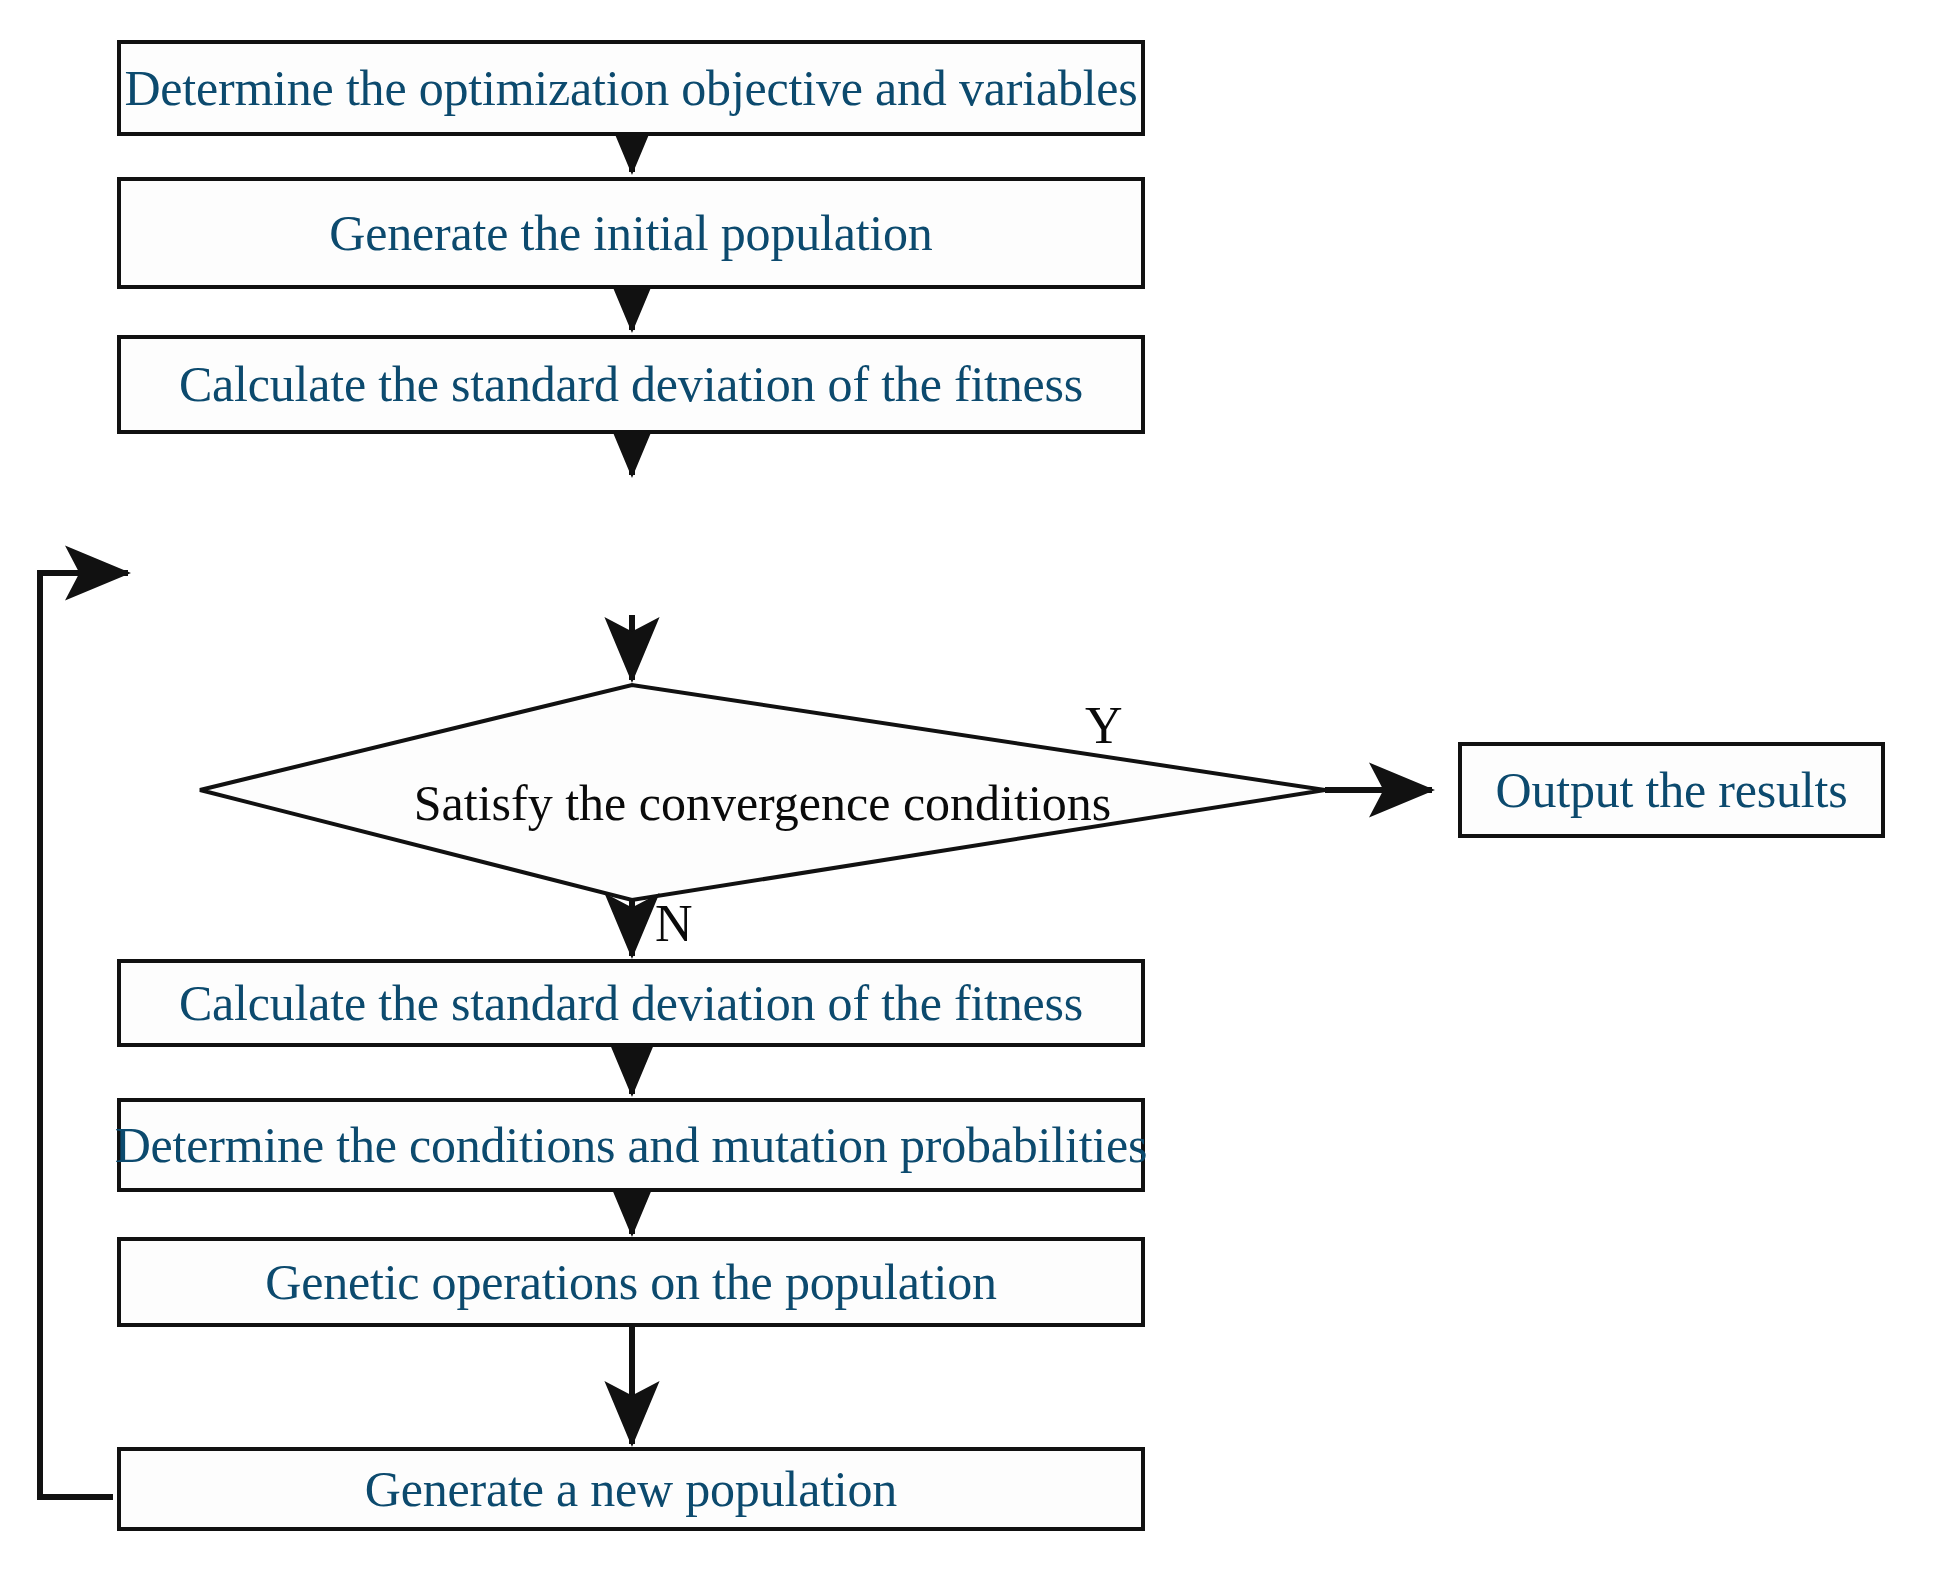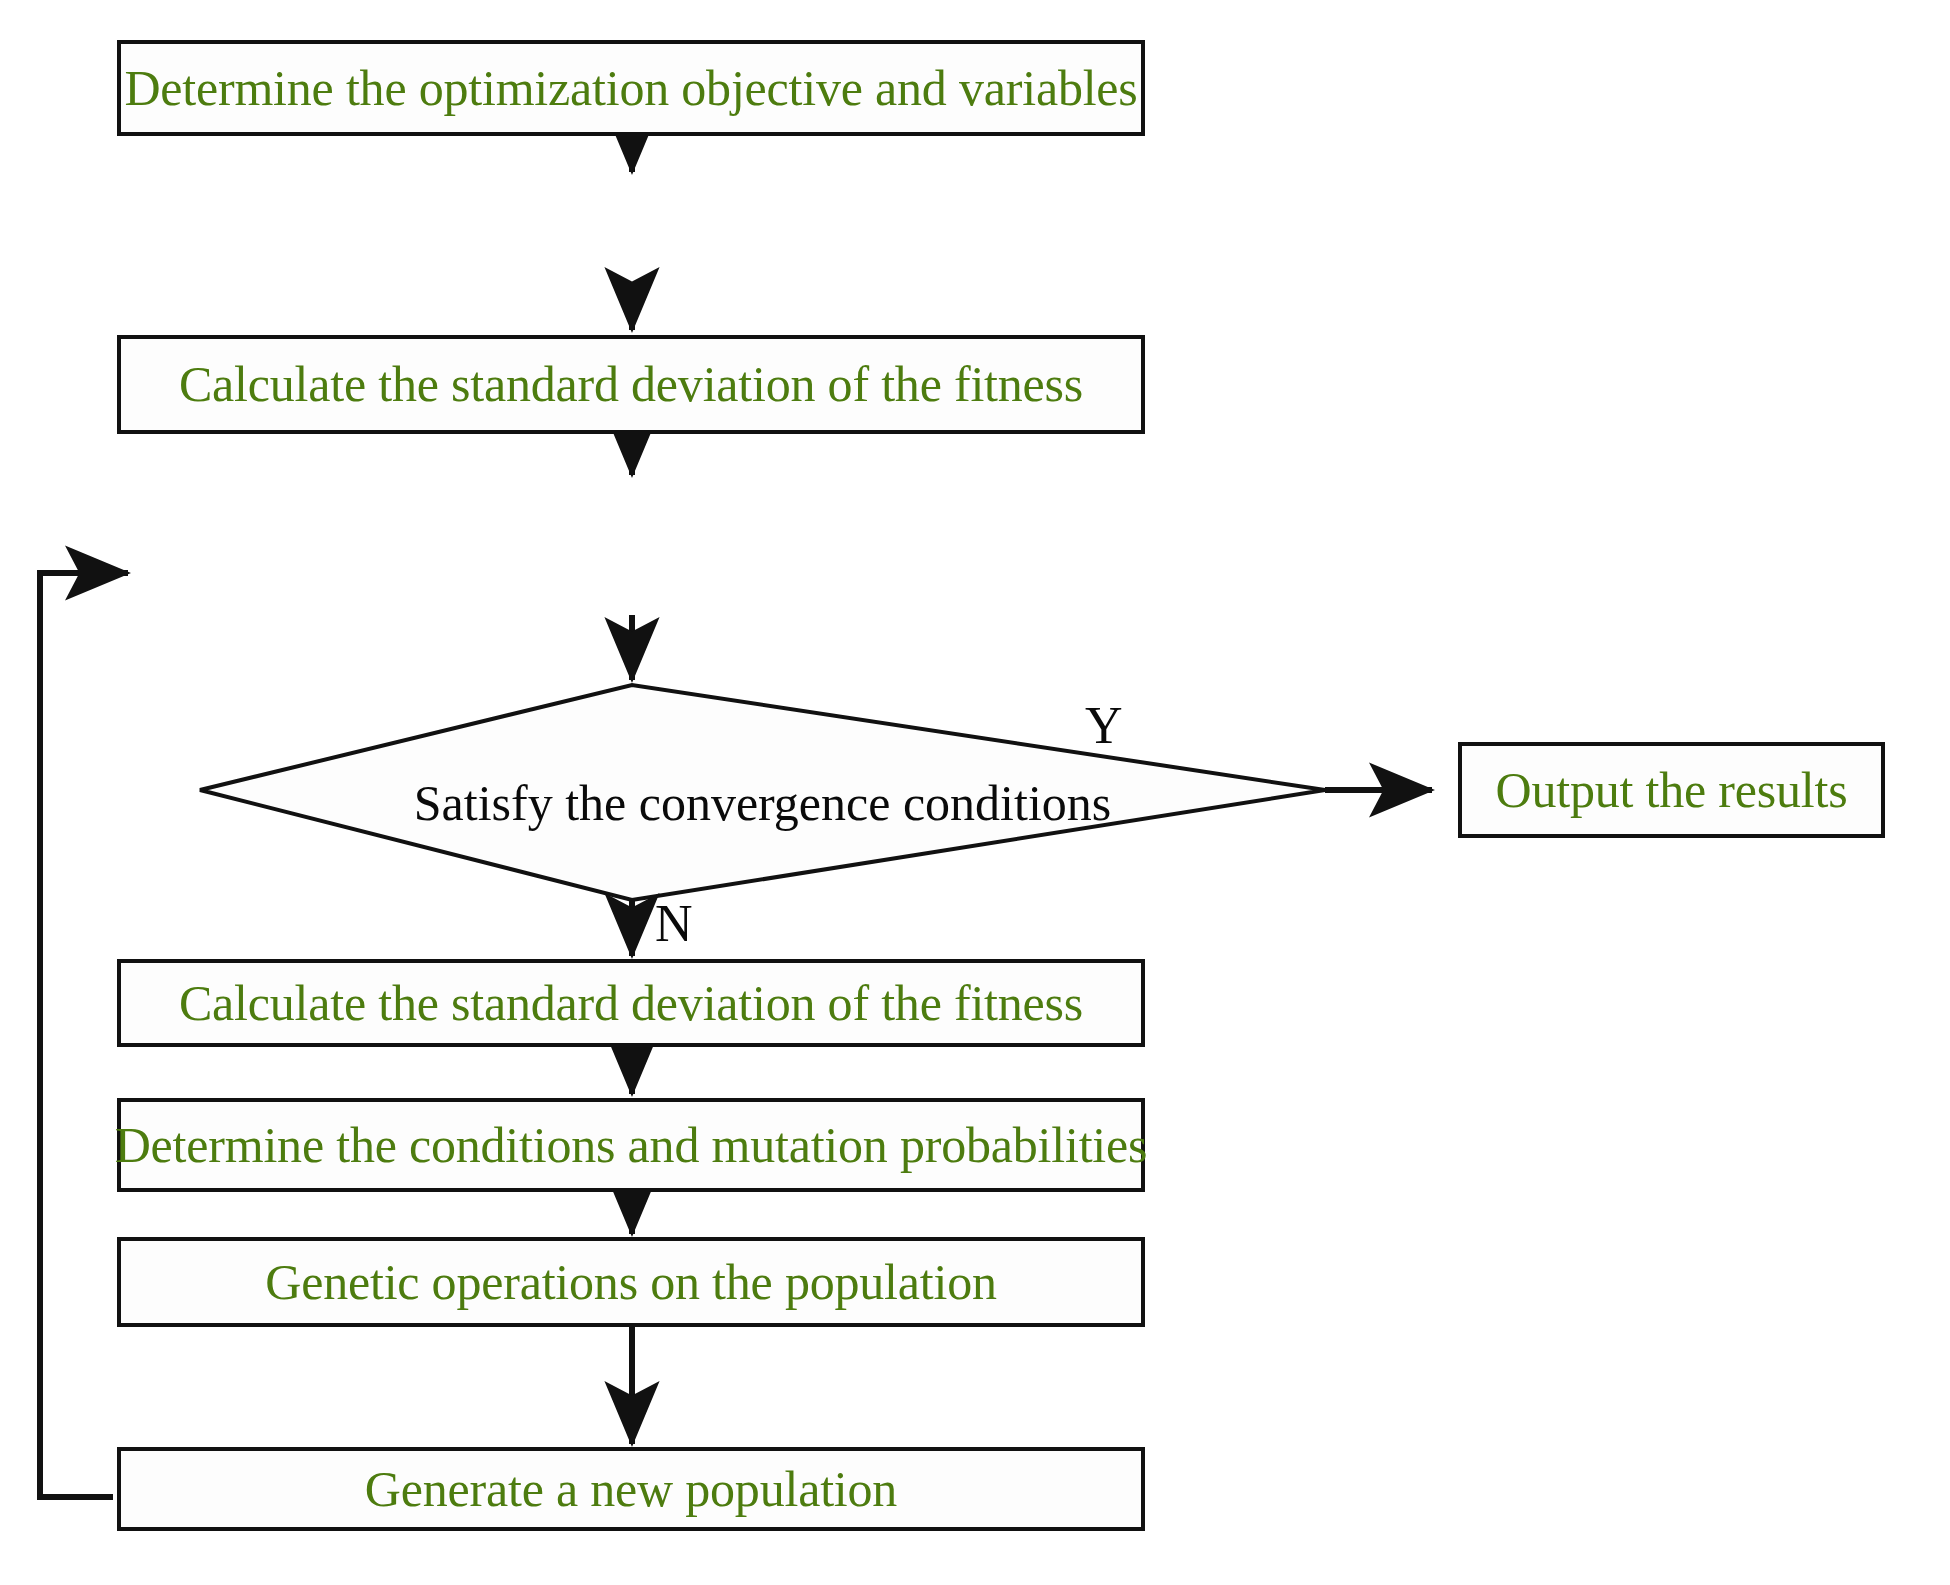--- a/index.html
+++ b/index.html
@@ -26,21 +26,21 @@
   }
   .node-box {
     position: absolute;
     box-sizing: border-box;
     border: 4px solid #111111;
     background: #fdfdfd;
     display: flex;
     align-items: center;
     justify-content: center;
     text-align: center;
-    color: #4d7c0f;
+    color: #0c4a6e;
     font-family: "Liberation Serif", "DejaVu Serif", serif;
     font-size: 50px;
     line-height: 1.05;
     letter-spacing: -0.2px;
     white-space: nowrap;
     padding: 0 10px;
   }
   .decision-label {
     position: absolute;
     color: #0a0a0a;
@@ -92,20 +92,23 @@
 
     <line x1="632" y1="1326" x2="632" y2="1444" stroke="#111111" stroke-width="6" marker-end="url(#arrow)"></line>
 
     <polyline points="113,1497 40,1497 40,573 128,573" fill="none" stroke="#111111" stroke-width="6" marker-end="url(#arrow)"></polyline>
   </svg>
 
   <div class="node-box" style="left:117px; top:40px; width:1028px; height:96px;">
     <span>Determine the optimization objective and variables</span>
   </div>
 
+  <div class="node-box" style="left:117px; top:177px; width:1028px; height:112px;">
+    <span>Generate the initial population</span>
+  </div>
 
   <div class="node-box" style="left:117px; top:335px; width:1028px; height:99px;">
     <span>Calculate the standard deviation of the fitness</span>
   </div>
 
 
   <div class="diamond-text" style="left:200px; top:765px; width:1125px;">
     <span>Satisfy the convergence conditions</span>
   </div>
 

